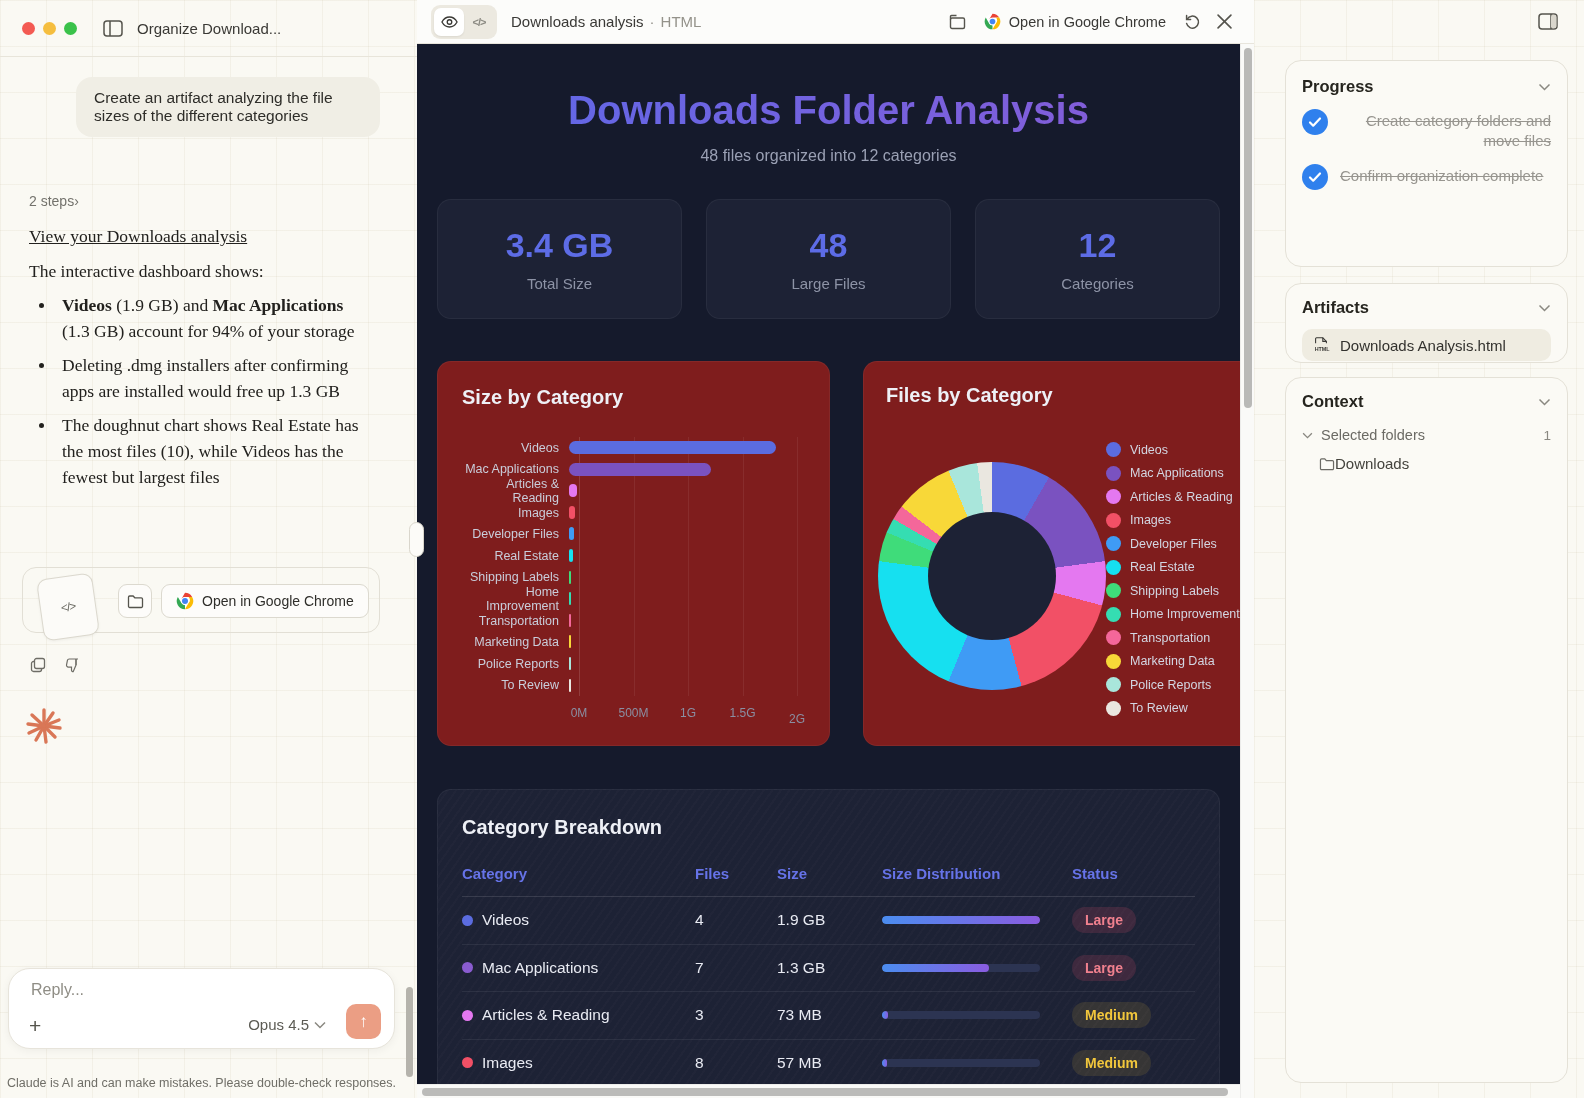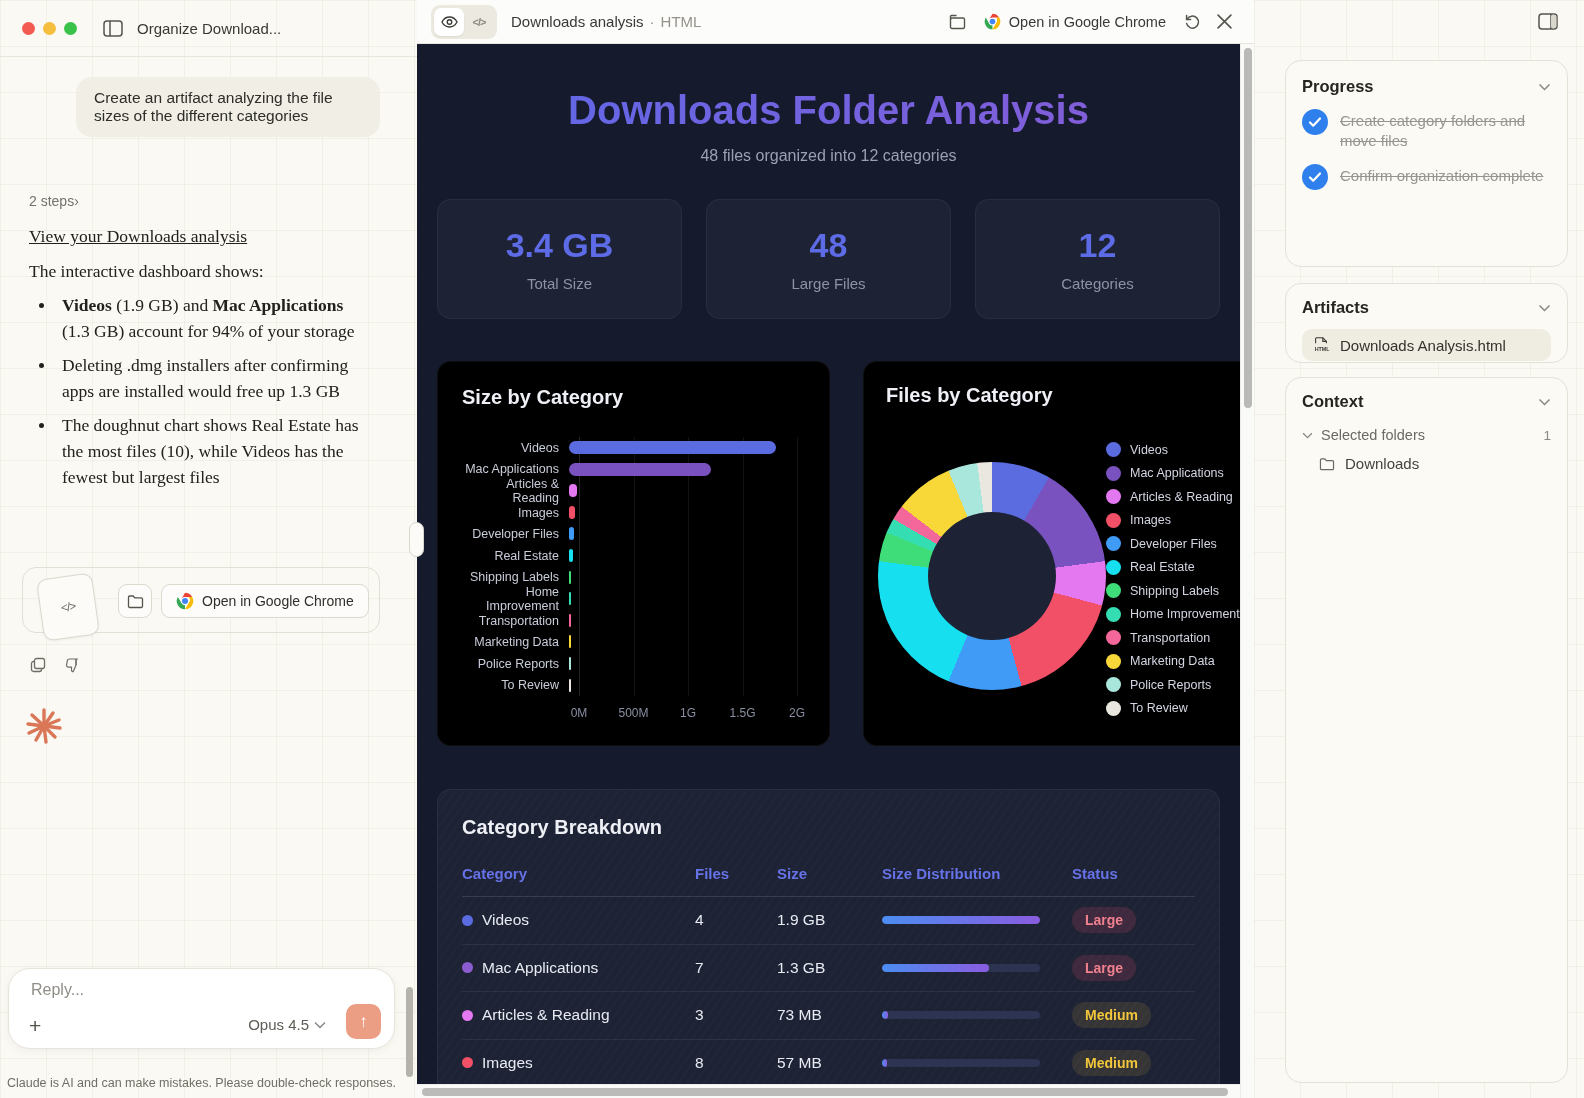--- a/index.html
+++ b/index.html
@@ -82,21 +82,21 @@
   .dash-title { margin-top:44px; text-align:center; font-size:40px; font-weight:bold;
     background:linear-gradient(90deg,#5c69e8,#8a5bd6); -webkit-background-clip:text; background-clip:text; color:transparent; }
   .dash-sub { text-align:center; color:#9aa0b4; font-size:16px; margin-top:14px; }
   .stats { display:flex; gap:24px; margin:34px 20px 0; }
   .stat { flex:1; background:#1d2235; border:1px solid rgba(255,255,255,.05); border-radius:14px; height:120px;
     display:flex; flex-direction:column; align-items:center; justify-content:center; }
   .stat-val { font-size:34px; font-weight:bold; color:#5d6ce6; }
   .stat-lab { font-size:15px; color:#8d93a6; margin-top:10px; }
 
   .charts { display:flex; gap:33px; margin:42px 0 0 20px; height:385px; }
-  .chart-card { background:#000000; border:1px solid rgba(255,255,255,.05); border-radius:14px; flex:none; }
+  .chart-card { background:#7f1d1d; border:1px solid rgba(255,255,255,.05); border-radius:14px; flex:none; }
   .c-bar { width:393px; padding:24px; }
   .c-donut { width:560px; padding:22px; position:relative; }
   .chart-title { font-size:20px; font-weight:600; color:#eef0f6; }
 
   .bar-plot { margin-top:28px; position:relative; }
   #bar-grid { position:absolute; left:0; top:0; right:0; height:259px; }
   .grid-v { position:absolute; top:0; height:259px; width:1px; background:rgba(255,255,255,.07); }
   .grid-v.zero { background:rgba(255,255,255,.14); }
   .bar-row { display:flex; align-items:center; height:21.6px; position:relative; }
   .bar-label { width:107px; text-align:right; font-size:12.5px; color:#c9cdda; flex:none; padding-right:10px; }
@@ -121,36 +121,36 @@
     border-bottom:1px solid rgba(255,255,255,.07); color:#e9ebf3; font-size:15.5px; }
   .cat { display:flex; align-items:center; gap:9px; }
   .cat-dot { width:11px; height:11px; border-radius:50%; flex:none; }
   .dist-track { width:158px; height:8px; background:#2c3452; border-radius:4px; overflow:hidden; }
   .dist-fill { height:100%; border-radius:4px; background:linear-gradient(90deg,#4b8df0,#8a5ce0); }
   .badge { display:inline-block; padding:5px 13px; border-radius:13px; font-size:14px; font-weight:bold; justify-self:start; }
   .badge.large { color:#f0808e; background:rgba(235,80,110,.16); }
   .badge.medium { color:#f2c73c; background:rgba(242,199,60,.12); }
 
   
-  .panel-right { width:330px; height:1098px; position:relative; flex:none; }
+  .panel-right { width:330px; height:1098px; position:relative; flex:none;text-align:right; }
   .panel-toggle-r { position:absolute; top:13px; right:26px; color:#55544d; cursor:pointer; }
   .r-card { position:absolute; left:31px; width:283px; background:#fbfaf5; border:1px solid #e4e1d7; border-radius:16px; }
   #card-progress { top:60px; height:207px; padding:16px; }
   #card-artifacts { top:283px; height:80px; padding:14px 16px; }
   #card-context { top:377px; height:706px; padding:14px 16px; }
   .r-head { display:flex; justify-content:space-between; align-items:center; font-size:16.5px; font-weight:600; color:#26251f; }
   .r-chev { color:#8a8881; cursor:pointer; }
   .p-item { display:flex; gap:12px; margin-top:13px; align-items:flex-start; }
   .p-check { flex:none; }
   .p-text { font-size:15px; line-height:20px; color:#97958f; text-decoration:line-through; padding-top:2px; }
   .art-row { margin-top:12px; background:#efece1; border-radius:10px; height:32px; display:flex; align-items:center;
     gap:10px; padding:0 10px; font-size:15px; color:#33322e; cursor:pointer; }
   .ctx-group { margin-top:16px; display:flex; align-items:center; gap:8px; font-size:14.5px; color:#6b6a64; cursor:pointer; }
   .ctx-count { margin-left:auto; color:#8a8881; font-size:13.5px; }
-  .ctx-item { margin-top:12px; margin-left:17px; display:flex; gap:10px; align-items:center; font-size:15px; color:#44433d; cursor:pointer; }
+  .ctx-item { margin-top:12px; margin-left:17px; display:flex; align-items:center; font-size:15px; color:#44433d; cursor:pointer; }
 </style>
 </head>
 <body>
 
 <div class="panel-left beige">
   <div class="titlebar">
     <span class="light l-red"></span>
     <span class="light l-yellow"></span>
     <span class="light l-green"></span>
     <span class="tb-icon">
@@ -408,21 +408,21 @@
                   <div class="bar-area">
                     <span class="bar" style="width: 1.5px; background: rgb(234, 231, 224);"></span>
                   </div>
                 </div>
               </div>
             <div class="bar-ticks" id="bar-ticks">
                 <span class="tick" style="left: 117px;">0M</span>
                 <span class="tick" style="left: 171.5px;">500M</span>
                 <span class="tick" style="left: 226px;">1G</span>
                 <span class="tick" style="left: 280.5px;">1.5G</span>
-                <span class="tick" style="left: 335px;">2G</span>
+                <span class="tick" style="left: 335px; margin-top: 6px;">2G</span>
               </div>
           </div>
         </div>
         <div class="chart-card c-donut">
           <div class="chart-title">Files by Category</div>
           <div class="donut" id="donut" style="background: conic-gradient(rgb(91, 108, 224) 0deg, rgb(91, 108, 224) 30deg, rgb(122, 82, 192) 30deg, rgb(122, 82, 192) 82.5deg, rgb(228, 120, 240) 82.5deg, rgb(228, 120, 240) 105deg, rgb(242, 80, 102) 105deg, rgb(242, 80, 102) 165deg, rgb(63, 155, 245) 165deg, rgb(63, 155, 245) 202.5deg, rgb(22, 224, 240) 202.5deg, rgb(22, 224, 240) 277.5deg, rgb(63, 220, 122) 277.5deg, rgb(63, 220, 122) 292.5deg, rgb(53, 221, 178) 292.5deg, rgb(53, 221, 178) 300deg, rgb(244, 103, 154) 300deg, rgb(244, 103, 154) 307.5deg, rgb(248, 216, 56) 307.5deg, rgb(248, 216, 56) 337.5deg, rgb(169, 230, 219) 337.5deg, rgb(169, 230, 219) 352.5deg, rgb(234, 231, 224) 352.5deg, rgb(234, 231, 224) 360deg);"></div>
           <div class="donut-hole"></div>
           <div class="legend" id="legend">
               <div class="leg-item">
                 <span class="leg-dot" style="background: rgb(91, 108, 224);"></span>

